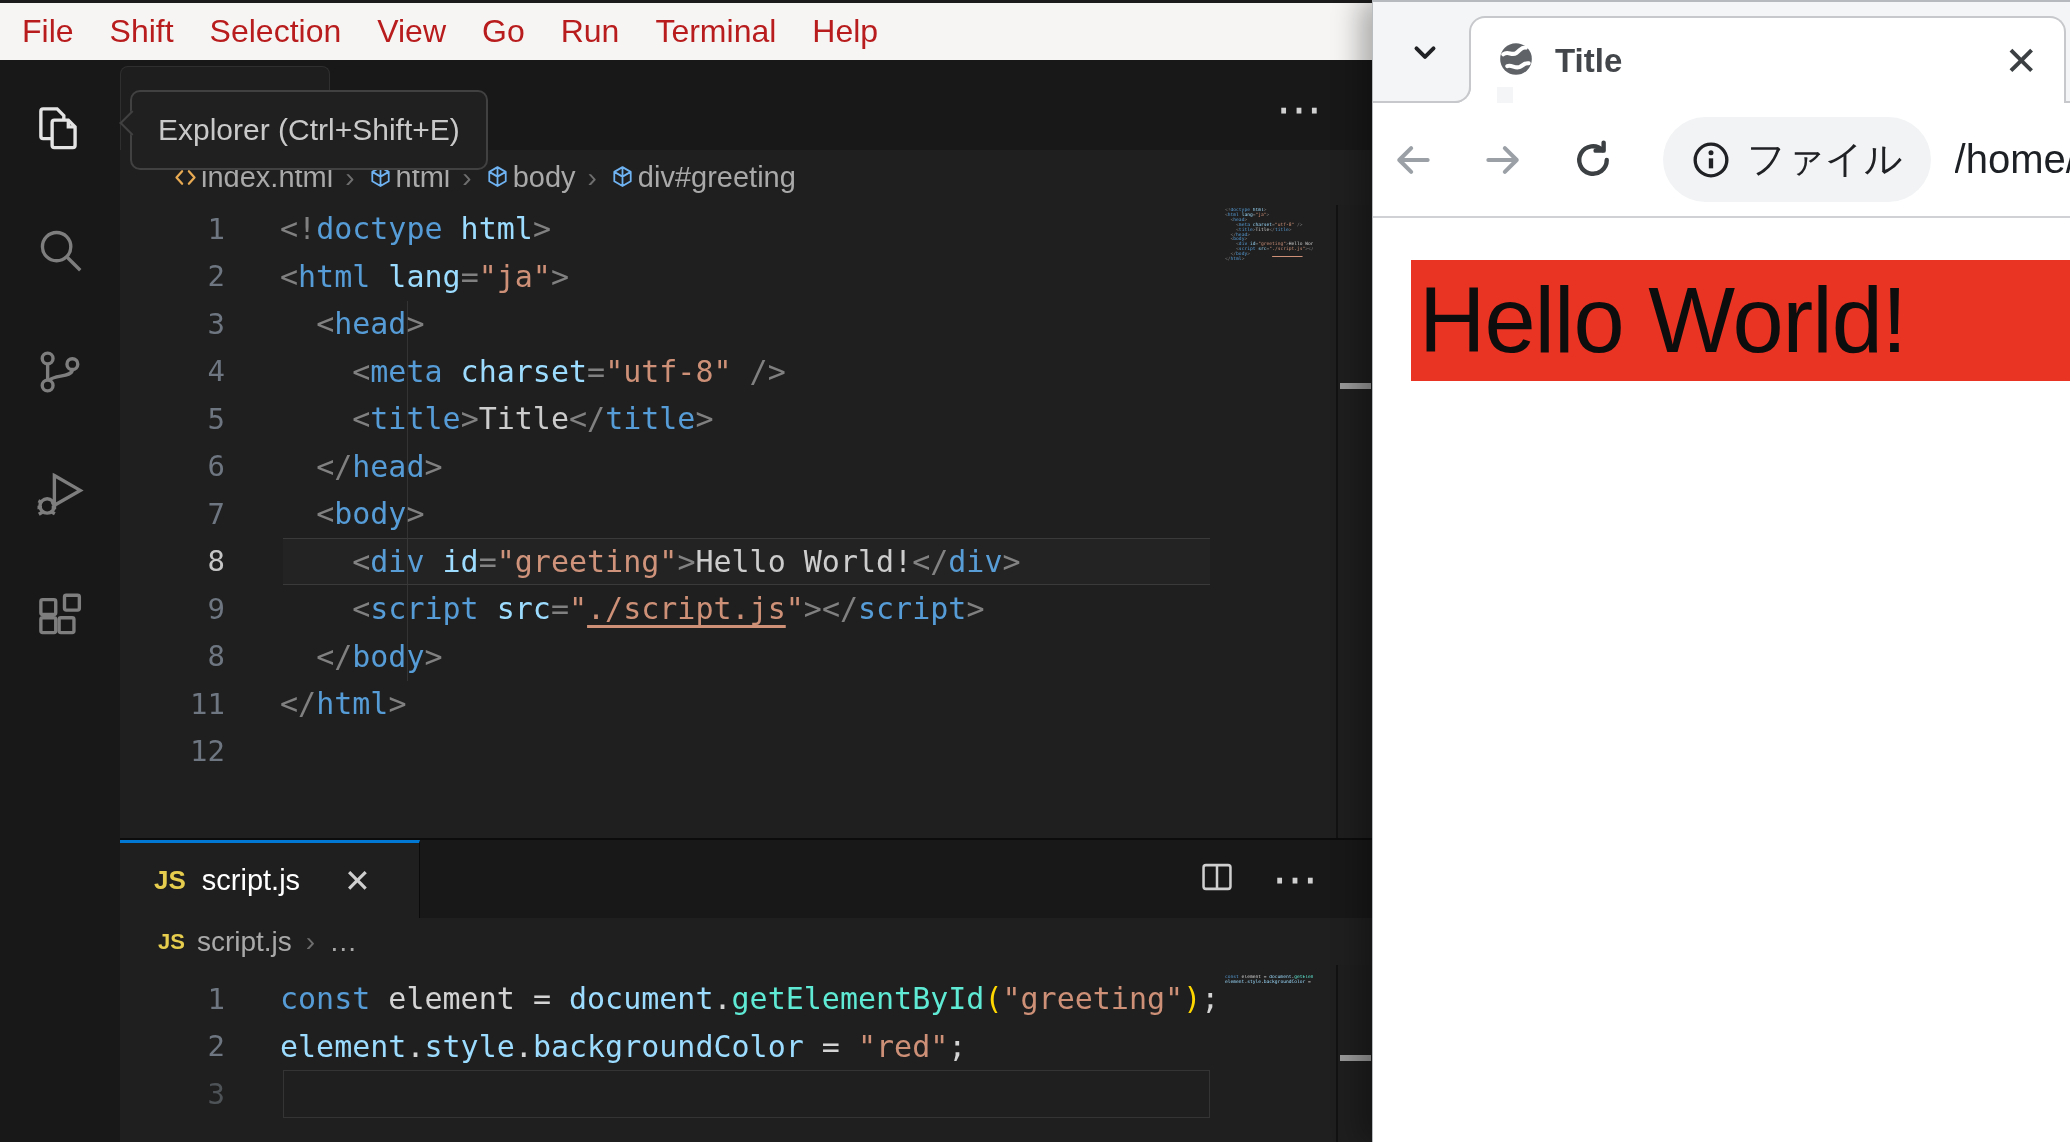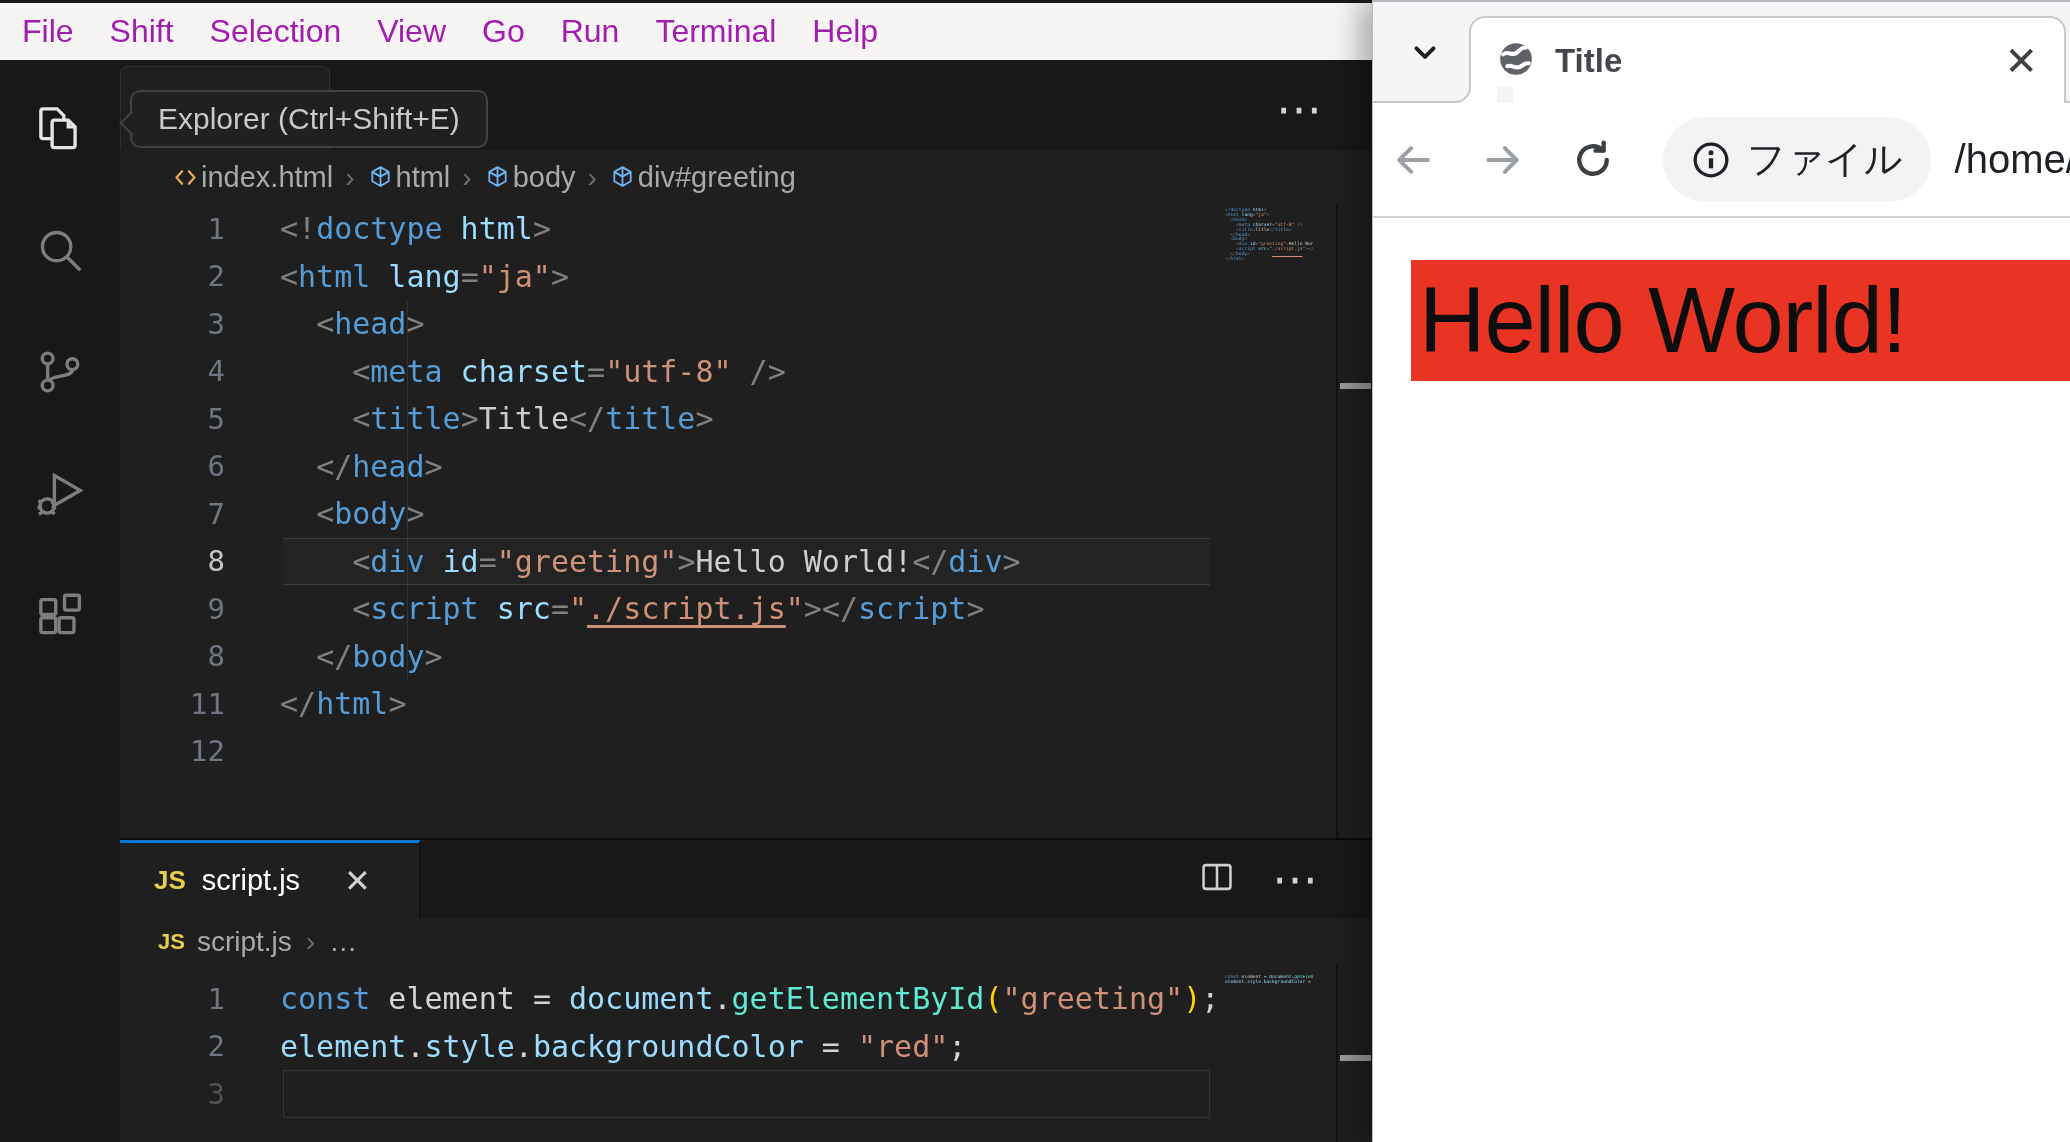--- a/index.html
+++ b/index.html
@@ -4,35 +4,35 @@
 <style>
   html,body{margin:0;padding:0;background:#000;}
   *{box-sizing:border-box;}
   .screen{position:relative;width:2070px;height:1142px;overflow:hidden;background:#1f1f1f;
           font-family:"Liberation Sans",sans-serif;}
 
   
   .vscode{position:absolute;left:0;top:0;width:1372px;height:1142px;background:#1f1f1f;}
   .menubar{height:60px;background:#f6f5f4;border-top:3px solid #1b1b1b;display:flex;
            align-items:center;padding-left:4px;}
-  .menu-item{font-size:32px;color:#a21caf;padding:0 18px;line-height:57px;cursor:default;}
+  .menu-item{font-size:32px;color:#b91c1c;padding:0 18px;line-height:57px;cursor:default;}
   .vsmain{position:absolute;top:60px;bottom:0;left:0;right:0;display:flex;}
   .activitybar{width:120px;background:#181818;display:flex;flex-direction:column;
                align-items:center;padding-top:40px;gap:66px;flex:none;}
   .act-icon{width:56px;height:56px;display:flex;align-items:center;justify-content:center;}
   .act-icon svg{width:54px;height:54px;stroke:#7e7e7e;fill:none;stroke-width:1.5;}
   .act-icon.active svg{stroke:#e4e4e4;}
   .editorcol{flex:1;display:flex;flex-direction:column;background:#1f1f1f;position:relative;min-width:0;}
 
   
   .tabstrip-top{height:90px;background:#181818;position:relative;flex:none;}
   .tab-sliver{position:absolute;left:0;top:6px;width:210px;height:84px;background:#1e1e1e;
               border:1px solid #2f2f2f;border-bottom:none;border-radius:8px 8px 0 0;}
   .editor-actions{position:absolute;right:46px;top:22px;color:#d0d0d0;font-size:46px;letter-spacing:4px;}
-  .tooltip{position:absolute;left:10px;top:30px;height:58px;background:#202020;border:2px solid #414141;
+  .tooltip{position:absolute;left:10px;top:30px;height:80px;background:#202020;border:2px solid #414141;
            border-radius:10px;display:flex;align-items:center;padding:0 26px;z-index:9;
            color:#c9c9c9;font-size:30px;white-space:nowrap;}
   .tooltip:before{content:'';position:absolute;left:-9px;top:22px;width:16px;height:16px;
            background:#202020;border-left:2px solid #414141;border-bottom:2px solid #414141;
            transform:rotate(45deg);}
 
   
   .breadcrumbs{height:55px;display:flex;align-items:center;padding-left:52px;gap:10px;
                font-size:29px;color:#a9a9a9;flex:none;background:#1f1f1f;}
   .crumb{display:flex;align-items:center;gap:2px;}

